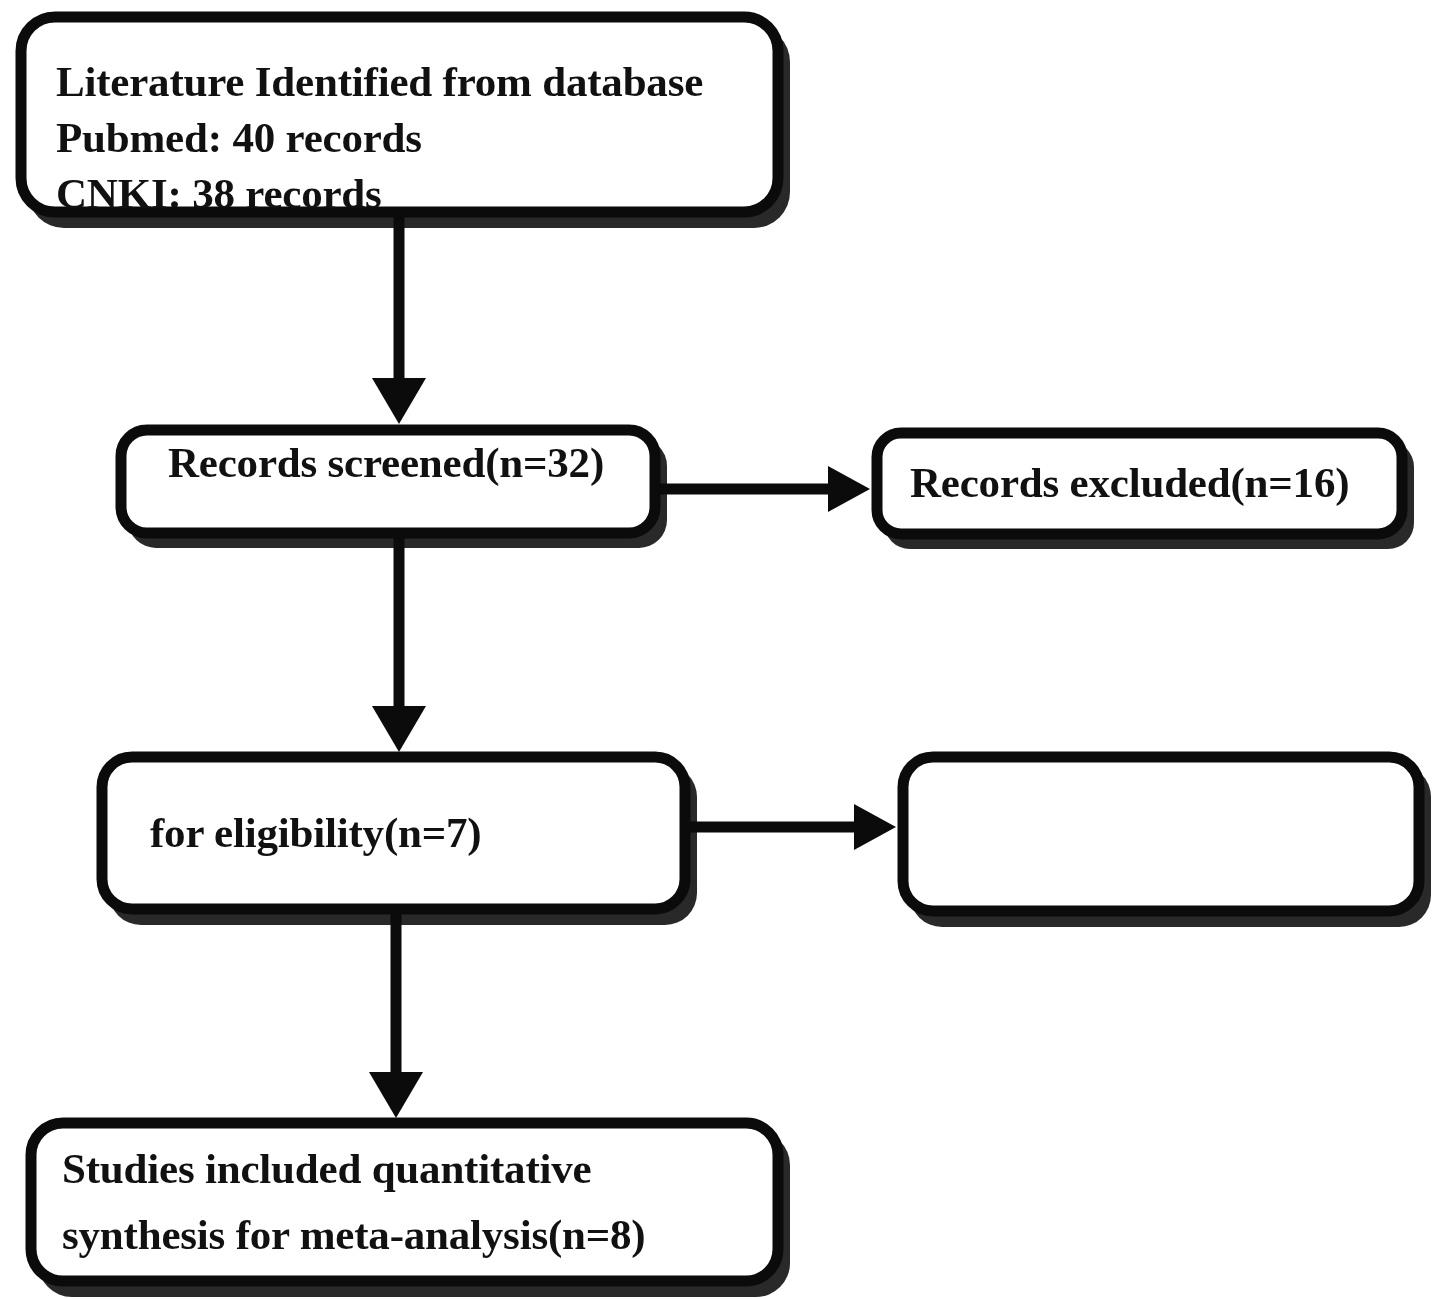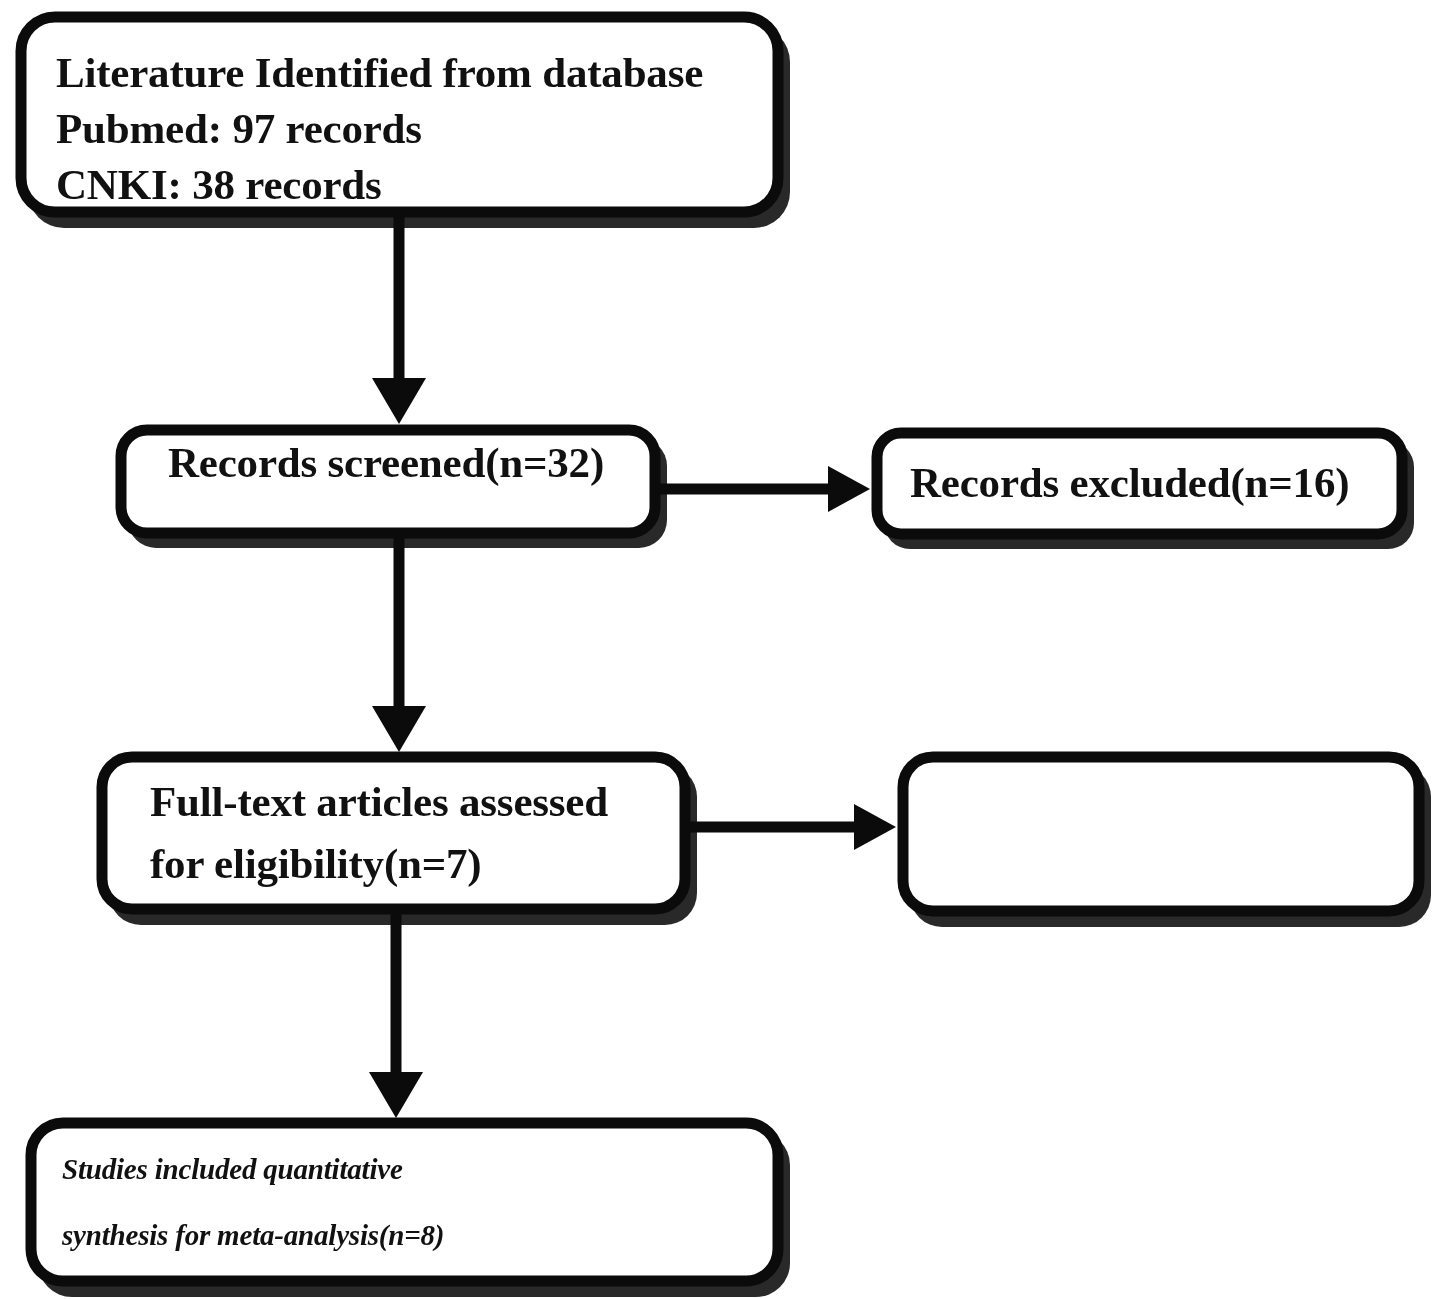--- a/index.html
+++ b/index.html
@@ -63,21 +63,21 @@
   
   #label-identification {
     left: 38px;
     top: 22px;
     width: 726px;
     height: 184px;
     padding-left: 18px;
     font-size: 43px;
     line-height: 56px;
     justify-content: flex-start;
-    padding-top: 23px;
+    padding-top: 32px;
   }
   
   #label-screened {
     left: 130px;
     top: 412px;
     width: 512px;
     height: 102px;
     font-size: 43px;
     line-height: 50px;
     align-items: center;
@@ -111,23 +111,22 @@
     font-size: 43px;
     line-height: 62px;
   }
   
   #label-included {
     left: 42px;
     top: 1126px;
     width: 722px;
     height: 152px;
     padding-left: 20px;
-    font-size: 29px;
+    font-size: 43px;
     line-height: 66px;
-    font-style: italic;
   }
 </style>
 </head>
 <body>
 
 <div id="diagram-root">
 
   <svg id="flow-svg" viewBox="0 0 1441 1299" xmlns="http://www.w3.org/2000/svg">
 
     <g>
@@ -162,34 +161,33 @@
       <rect class="flow-box-shape" x="121" y="430" width="534" height="103" rx="26" ry="26"></rect>
       <rect class="flow-box-shape" x="877" y="433" width="525" height="101" rx="24" ry="24"></rect>
       <rect class="flow-box-shape" x="102" y="757" width="583" height="152" rx="30" ry="30"></rect>
       <rect class="flow-box-shape" x="903" y="757" width="516" height="154" rx="30" ry="30"></rect>
       <rect class="flow-box-shape" x="31" y="1123" width="747" height="158" rx="32" ry="32"></rect>
     </g>
   </svg>
 
   <div class="box-label" id="label-identification">
     <span class="line">Literature Identified from database</span>
-    <span class="line">Pubmed: 97 records</span>
+    <span class="line">Pubmed: 40 records</span>
     <span class="line">CNKI: 38 records</span>
   </div>
 
   <div class="box-label" id="label-screened">
     <span class="line">Records screened(n=32)</span>
   </div>
 
   <div class="box-label" id="label-excluded">
     <span class="line">Records excluded(n=16)</span>
   </div>
 
   <div class="box-label" id="label-fulltext">
-    <span class="line">Full-text articles assessed</span>
     <span class="line">for eligibility(n=7)</span>
   </div>
 
 
   <div class="box-label" id="label-included">
     <span class="line">Studies included quantitative</span>
     <span class="line">synthesis for meta-analysis(n=8)</span>
   </div>
 
 </div>

